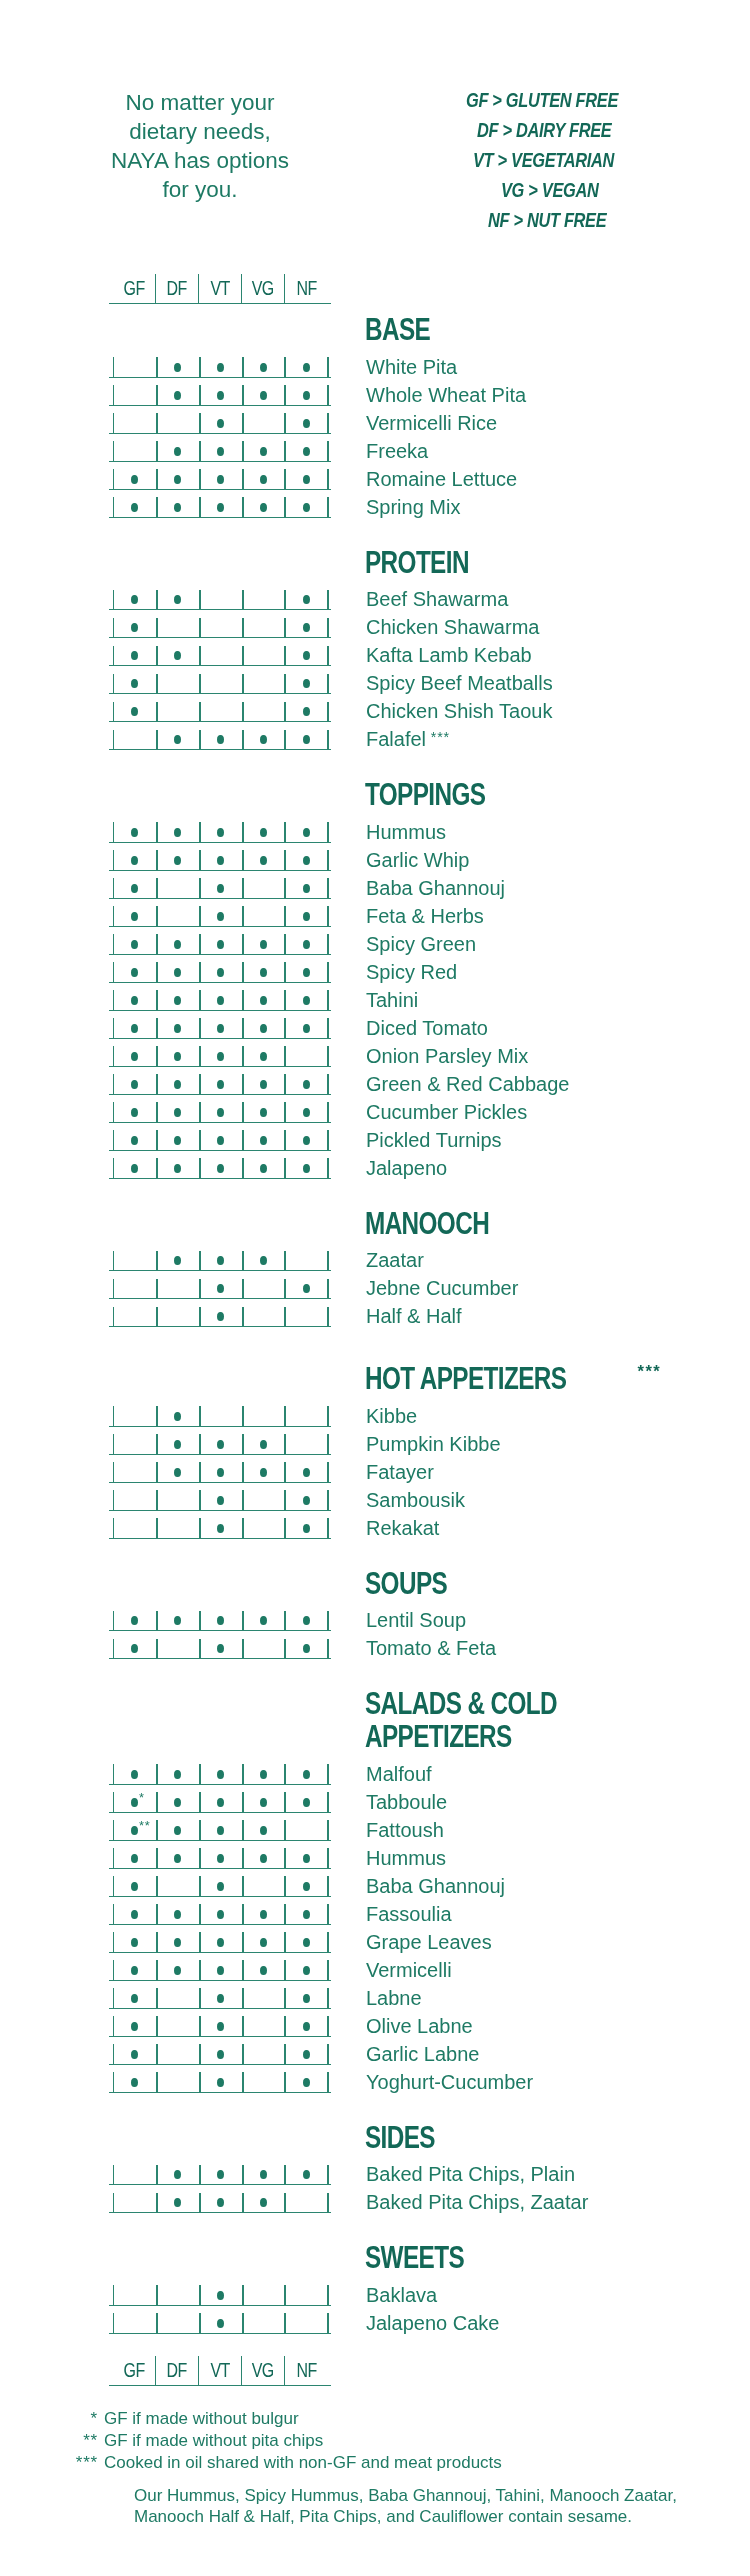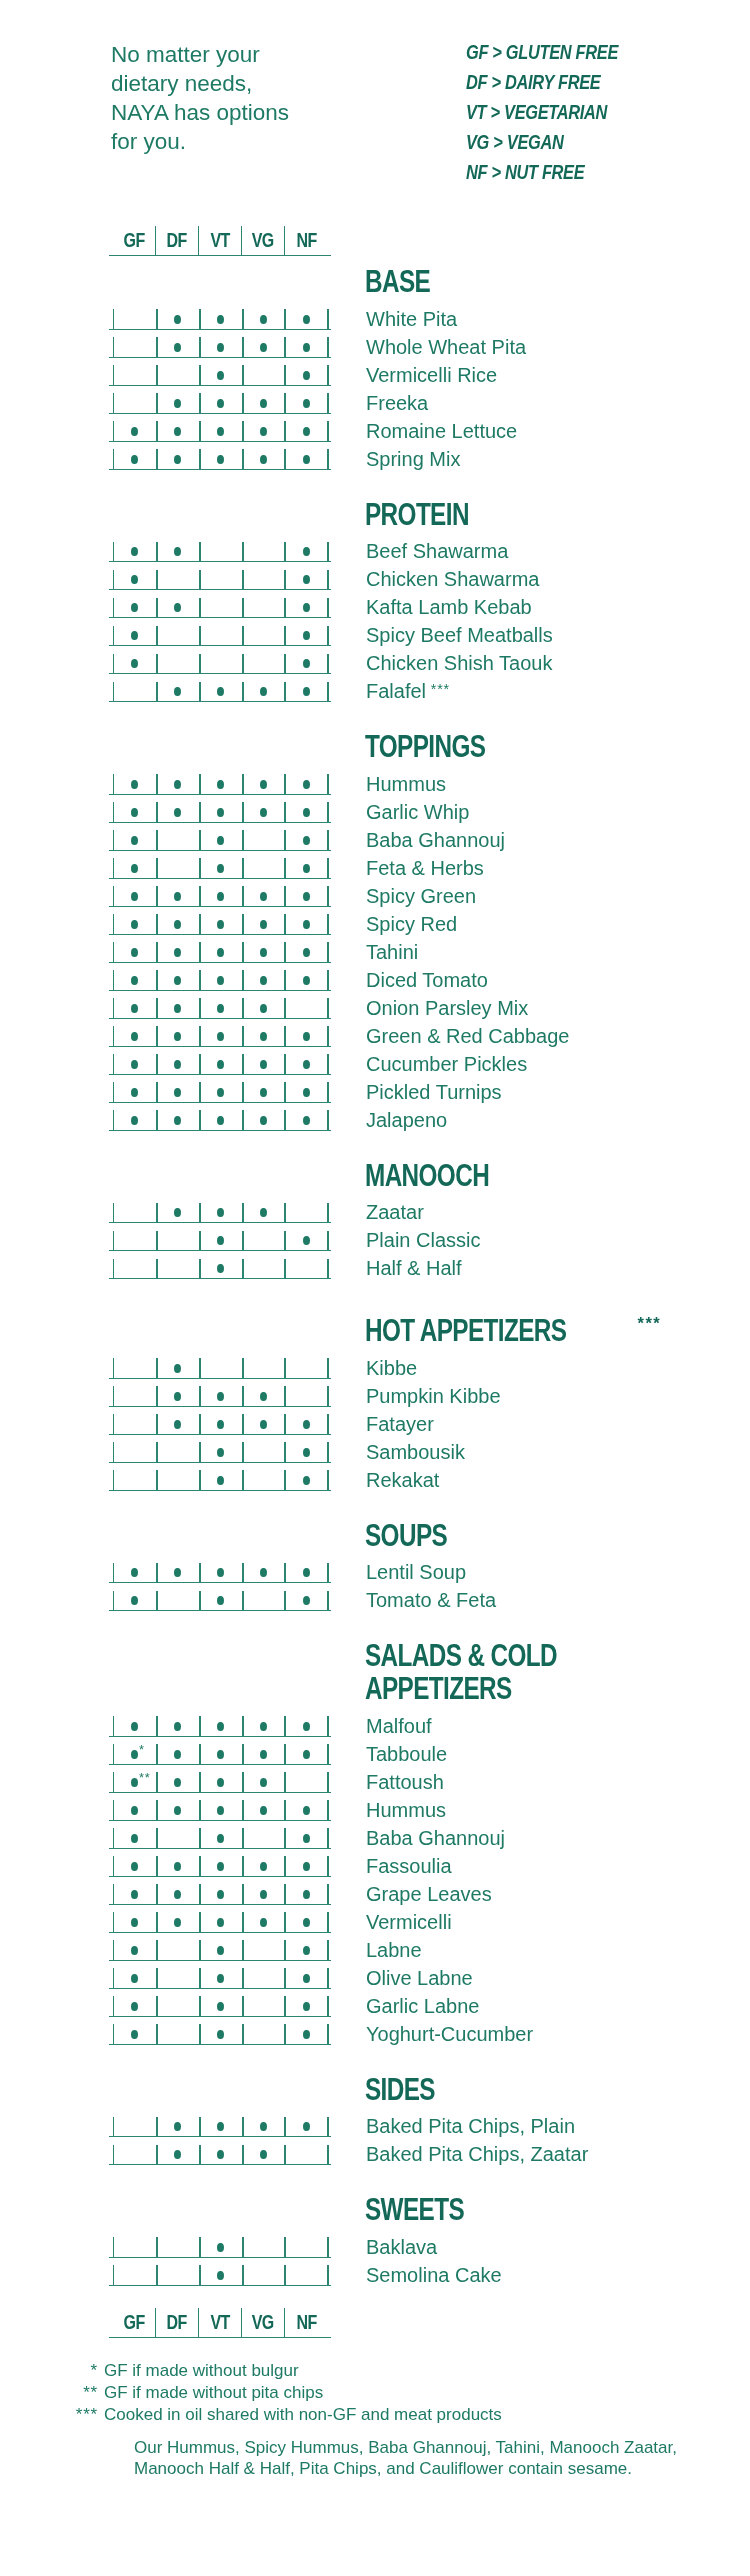--- a/index.html
+++ b/index.html
@@ -8,38 +8,38 @@
     --line:#2B8570;     
   }
   html,body{margin:0;padding:0;}
   body{
     width:750px;height:2576px;background:#ffffff;overflow:hidden;
     font-family:"Liberation Sans", sans-serif;
   }
   .page{position:relative;width:750px;height:2576px;}
 
   
-  .top{display:flex;justify-content:space-between;padding:40px 89px 0 111px;}
+  .top{display:flex;justify-content:space-between;padding:88px 89px 0 111px;text-align:center;}
   .intro{font-size:22.5px;line-height:29px;color:var(--ink);white-space:pre-line;}
   .legend-line{height:30px;}
   .cond-i{
     display:inline-block;transform:scaleX(0.78);transform-origin:left bottom;
     font-style:italic;font-weight:bold;font-size:21px;color:var(--hdr);
     letter-spacing:-0.4px;white-space:nowrap;
   }
 
   
   .col-strip{
     position:relative;margin-left:109px;width:222px;height:30px;
     border-bottom:1.5px solid var(--line);
     display:flex;padding:0 3.8px;box-sizing:border-box;
   }
   .col-cell{
     width:43px;display:flex;align-items:center;justify-content:center;
-    font-weight:bold;font-size:20px;color:var(--hdr);
+    font-weight:normal;font-size:20px;color:var(--hdr);
   }
   .col-cell.divl{border-left:1.5px solid var(--line);}
   .col-cell .cond{transform:scaleX(0.8);transform-origin:center bottom;}
   .col-header-top{margin-top:36px;}
   .col-header-bottom{margin-top:19.5px;}
 
   
   .cond{
     display:inline-block;transform:scaleX(0.76);transform-origin:left bottom;
     letter-spacing:-0.8px;white-space:pre-line;
@@ -527,21 +527,21 @@
           <div class="cells">
             <span class="tick" style="left: 3.8px;"></span>
             <span class="tick" style="left: 47px;"></span>
             <span class="tick" style="left: 90px;"></span>
             <span class="tick" style="left: 133px;"></span>
             <span class="tick" style="left: 175px;"></span>
             <span class="tick" style="left: 218px;"></span>
             <span class="dot" style="left: 108px;"></span>
             <span class="dot" style="left: 194px;"></span>
           </div>
-          <span class="ilabel">Plain Classic</span>
+          <span class="ilabel">Jebne Cucumber</span>
         </div>
         <div class="row">
           <div class="cells">
             <span class="tick" style="left: 3.8px;"></span>
             <span class="tick" style="left: 47px;"></span>
             <span class="tick" style="left: 90px;"></span>
             <span class="tick" style="left: 133px;"></span>
             <span class="tick" style="left: 175px;"></span>
             <span class="tick" style="left: 218px;"></span>
             <span class="dot" style="left: 108px;"></span>
@@ -888,21 +888,21 @@
         <div class="row">
           <div class="cells">
             <span class="tick" style="left: 3.8px;"></span>
             <span class="tick" style="left: 47px;"></span>
             <span class="tick" style="left: 90px;"></span>
             <span class="tick" style="left: 133px;"></span>
             <span class="tick" style="left: 175px;"></span>
             <span class="tick" style="left: 218px;"></span>
             <span class="dot" style="left: 108px;"></span>
           </div>
-          <span class="ilabel">Semolina Cake</span>
+          <span class="ilabel">Jalapeno Cake</span>
         </div>
       </section>
     </div>
 
   <div class="col-header-bottom" id="colHeaderBottom">
       <div class="col-strip">
         <div class="col-cell">
           <span class="cond">GF</span>
         </div>
         <div class="col-cell divl">

